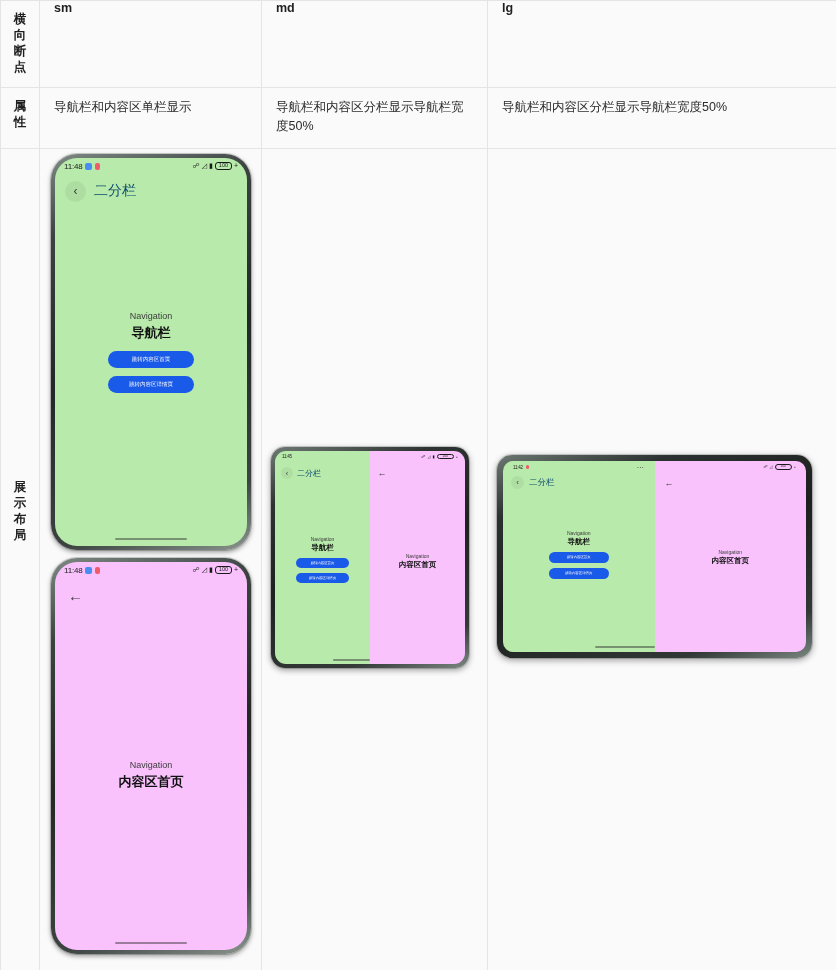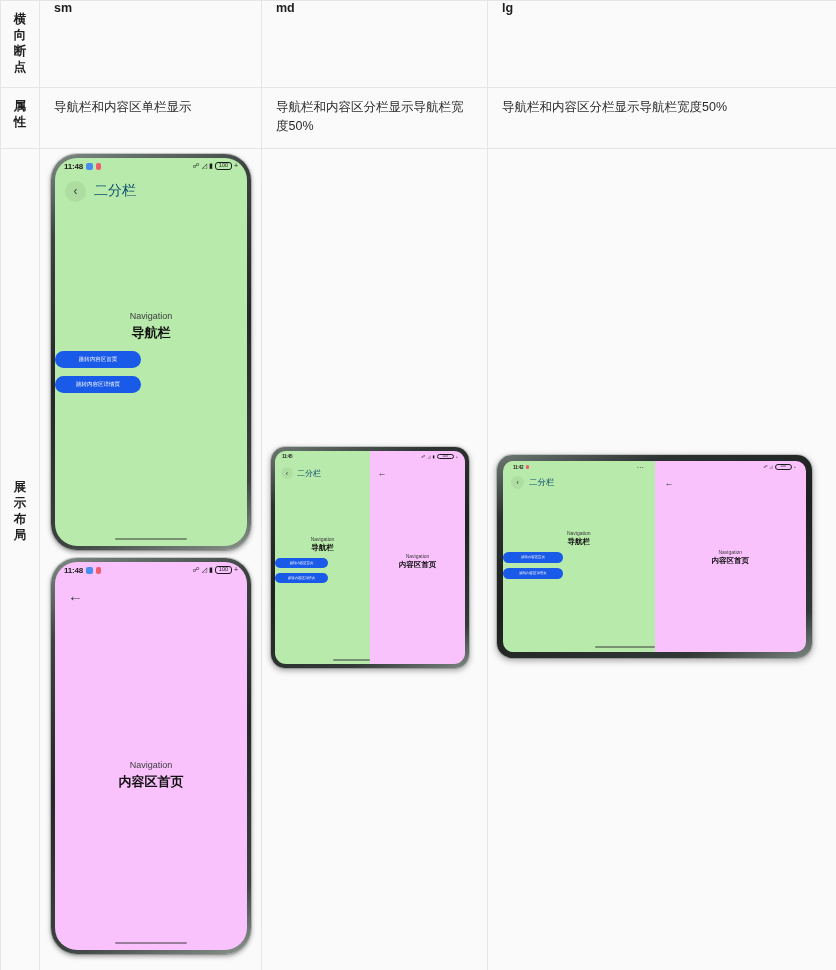--- a/index.html
+++ b/index.html
@@ -109,21 +109,21 @@
   .statusbar{
     position:absolute;top:0;left:0;right:0;
     display:flex;align-items:center;justify-content:space-between;
     box-sizing:border-box;
     z-index:5;
     color:#1a1a1a;
     pointer-events:none;
   }
   .sb-left{display:flex;align-items:center;gap:3px;}
   .sb-right{display:flex;align-items:center;gap:2px;}
-  .sb-time{font-weight:700;letter-spacing:-.2px;}
+  .sb-time{font-weight:400;letter-spacing:-.2px;}
   .chip{display:inline-block;border-radius:2px;}
   .chip.blue{background:#4a8df0;}
   .chip.pinkish{background:#f15b6b;}
 
   
   .titlebar{
     position:absolute;left:0;right:0;
     display:flex;align-items:center;
     box-sizing:border-box;
     z-index:4;
@@ -138,21 +138,21 @@
   .backarrow{
     display:flex;align-items:center;justify-content:center;
     color:#3c3c3c;flex:none;
   }
   .titletext{color:#0c4a6e;font-weight:400;}
 
   
   .centerblk{
     position:absolute;left:0;right:0;top:50%;
     transform:translateY(-50%);
-    display:flex;flex-direction:column;
+    display:flex;flex-direction:column;align-items:center;
     text-align:center;
   }
   .navi-en{color:#3d3d3d;}
   .navi-cn{color:#111;font-weight:700;}
   .btn{
     background:#1a5ae8;
     color:#fff;
     border-radius:999px;
     display:flex;align-items:center;justify-content:center;
     box-sizing:border-box;

